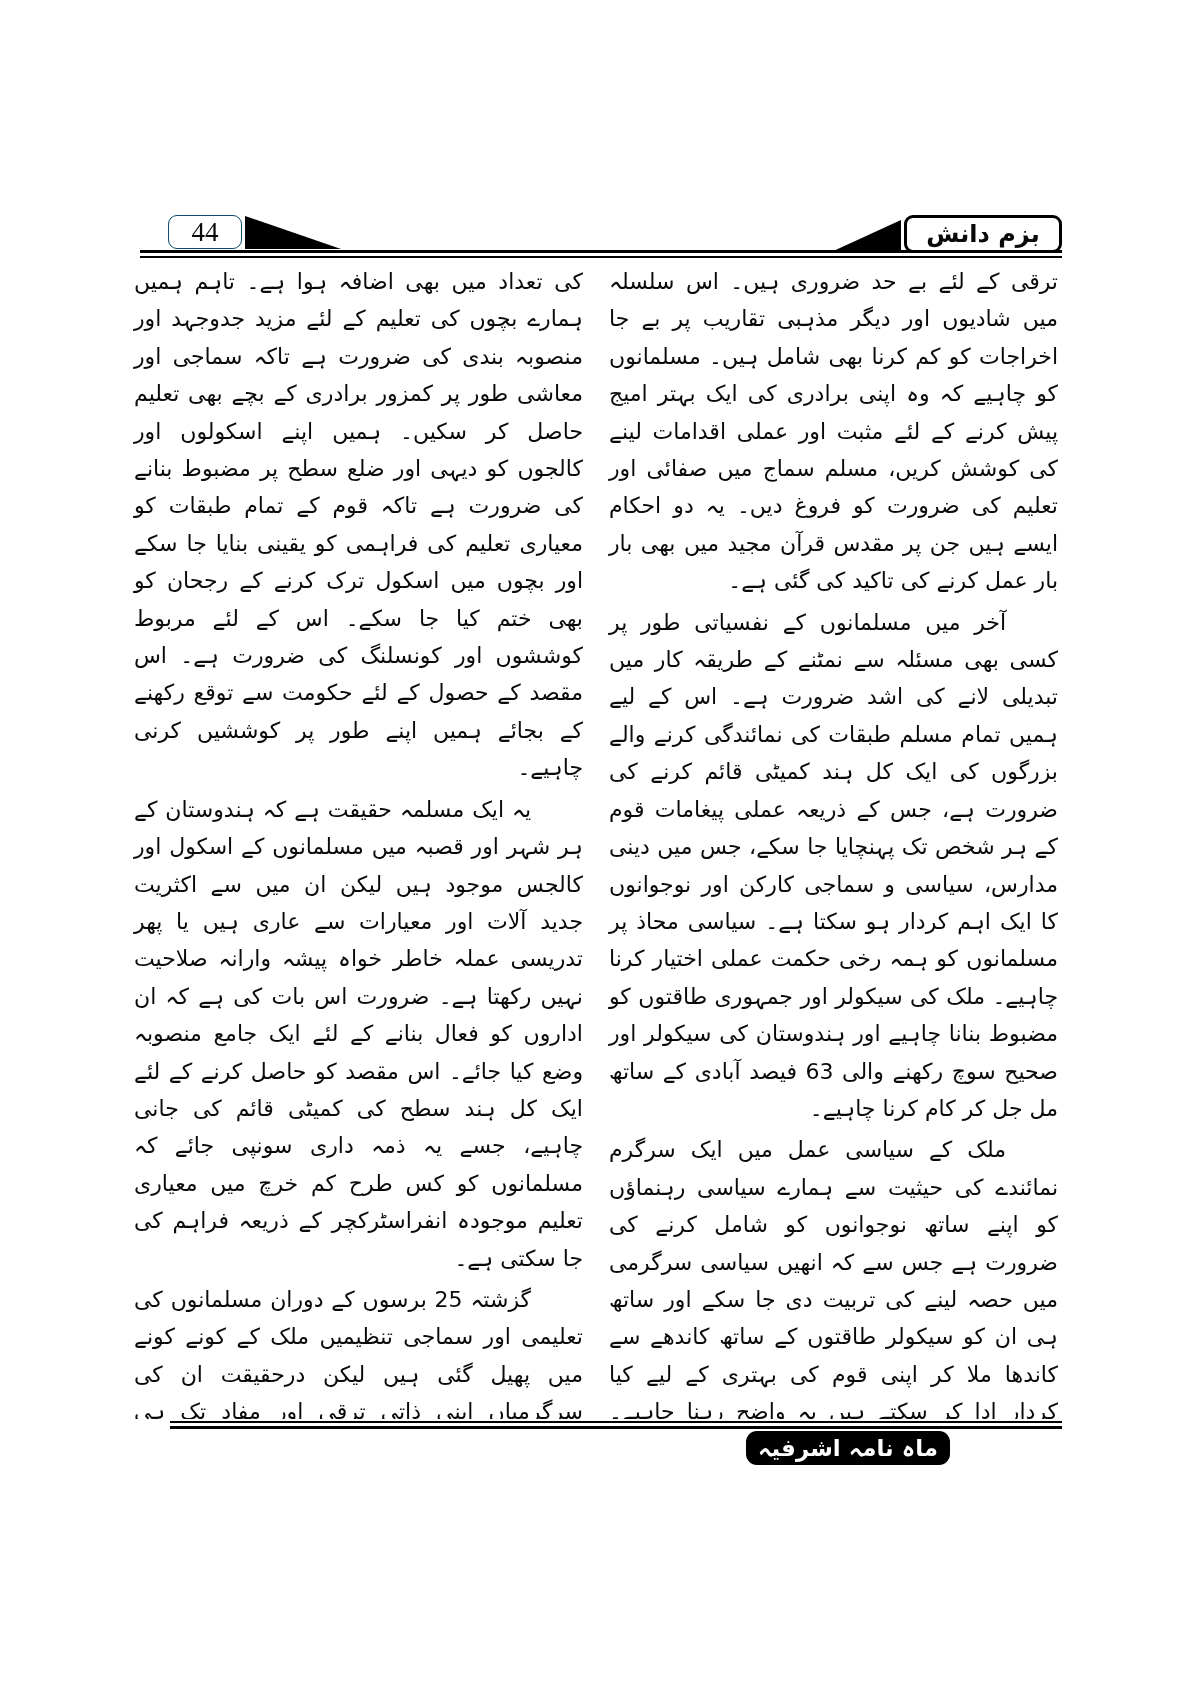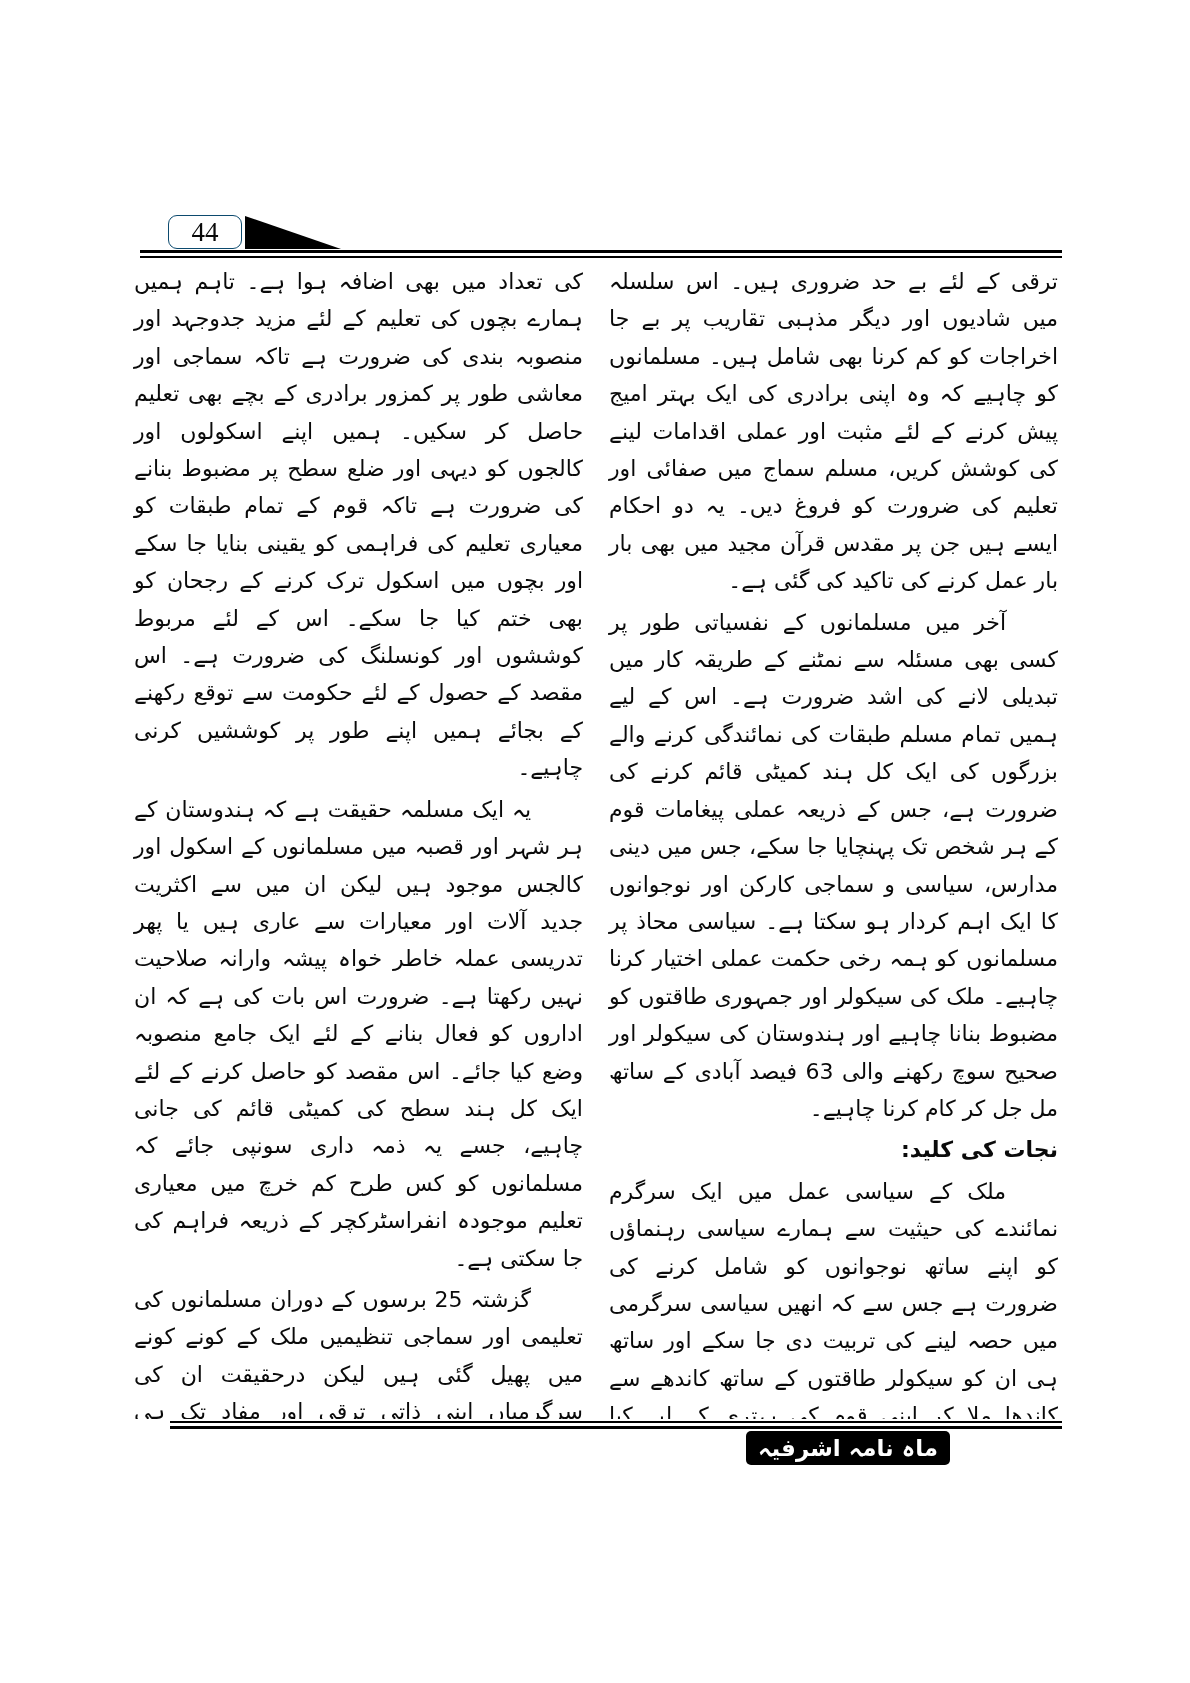--- a/index.html
+++ b/index.html
@@ -152,50 +152,55 @@
     clip-path: polygon(0 0, 0 100%, 100% 0);
   }
   .magazine-box {
     position: absolute;
     top: 1431px;
     left: 746px;
     width: 204px;
     height: 34px;
     background: #000;
     color: #fff;
-    border-radius: 5px;
+    border-radius: 11px;
     display: flex;
     align-items: center;
     justify-content: center;
     direction: rtl;
     font-weight: bold;
     font-size: 23px;
   }
 </style>
 </head>
 <body>
 
 <div class="page">
 
   <div class="hdr-left">
     <div class="num-box">
       <span>44</span>
     </div>
     <div class="tri tri-hdr-left"></div>
   </div>
 
+  <div class="hdr-right">
+    <div class="tri tri-hdr-right"></div>
+    <div class="title-box">
+      <span>بزم دانش</span>
+    </div>
+  </div>
 
   <div class="rule-top"></div>
 
   <div class="columns">
 
     <div class="col">
       <p>ترقی کے لئے بے حد ضروری ہیں۔ اس سلسلہ میں شادیوں اور دیگر مذہبی تقاریب پر بے جا اخراجات کو کم کرنا بھی شامل ہیں۔ مسلمانوں کو چاہیے کہ وہ اپنی برادری کی ایک بہتر امیج پیش کرنے کے لئے مثبت اور عملی اقدامات لینے کی کوشش کریں، مسلم سماج میں صفائی اور تعلیم کی ضرورت کو فروغ دیں۔ یہ دو احکام ایسے ہیں جن پر مقدس قرآن مجید میں بھی بار بار عمل کرنے کی تاکید کی گئی ہے۔</p>
       <p class="indent">آخر میں مسلمانوں کے نفسیاتی طور پر کسی بھی مسئلہ سے نمٹنے کے طریقہ کار میں تبدیلی لانے کی اشد ضرورت ہے۔ اس کے لیے ہمیں تمام مسلم طبقات کی نمائندگی کرنے والے بزرگوں کی ایک کل ہند کمیٹی قائم کرنے کی ضرورت ہے، جس کے ذریعہ عملی پیغامات قوم کے ہر شخص تک پہنچایا جا سکے، جس میں دینی مدارس، سیاسی و سماجی کارکن اور نوجوانوں کا ایک اہم کردار ہو سکتا ہے۔ سیاسی محاذ پر مسلمانوں کو ہمہ رخی حکمت عملی اختیار کرنا چاہیے۔ ملک کی سیکولر اور جمہوری طاقتوں کو مضبوط بنانا چاہیے اور ہندوستان کی سیکولر اور صحیح سوچ رکھنے والی 63 فیصد آبادی کے ساتھ مل جل کر کام کرنا چاہیے۔</p>
-      <p class="section-heading">نجات کی کلید:</p>
       <p class="indent">ملک کے سیاسی عمل میں ایک سرگرم نمائندے کی حیثیت سے ہمارے سیاسی رہنماؤں کو اپنے ساتھ نوجوانوں کو شامل کرنے کی ضرورت ہے جس سے کہ انھیں سیاسی سرگرمی میں حصہ لینے کی تربیت دی جا سکے اور ساتھ ہی ان کو سیکولر طاقتوں کے ساتھ کاندھے سے کاندھا ملا کر اپنی قوم کی بہتری کے لیے کیا کردار ادا کر سکتے ہیں یہ واضح رہنا چاہیے۔ ہمیں، ہمارے عوامی نمائندوں کے ساتھ مسلسل رابطہ میں رہنا چاہیے۔ ہمیں عوامی نمائندوں کے ساتھ تعلقات قائم کر کے اس بات کو یقینی بنانا چاہیے کہ یہ تعلقات ہموار ہوں اور ہمارے عوامی نمائندے ہمیں صرف شکایتی ہی نہ سمجھیں بلکہ وہ مسلم قوم کے ان نوجوانوں کو اپنی سیاسی ٹیم کا ایک بااثر حصہ تصور کریں۔ اس کے علاوہ ہمیں پابند عہد قائدین میں ہم آہنگی پیدا کرنا چاہیے جو مسلمانوں کی حقیقی خواہشات کی عکاسی کرنے کے علاوہ ان کو سیاسی اور معاشی طور پر بااختیار بنانے میں مدد کر سکیں۔</p>
 
     </div>
 
     <div class="col">
       <p>کی تعداد میں بھی اضافہ ہوا ہے۔ تاہم ہمیں ہمارے بچوں کی تعلیم کے لئے مزید جدوجہد اور منصوبہ بندی کی ضرورت ہے تاکہ سماجی اور معاشی طور پر کمزور برادری کے بچے بھی تعلیم حاصل کر سکیں۔ ہمیں اپنے اسکولوں اور کالجوں کو دیہی اور ضلع سطح پر مضبوط بنانے کی ضرورت ہے تاکہ قوم کے تمام طبقات کو معیاری تعلیم کی فراہمی کو یقینی بنایا جا سکے اور بچوں میں اسکول ترک کرنے کے رجحان کو بھی ختم کیا جا سکے۔ اس کے لئے مربوط کوششوں اور کونسلنگ کی ضرورت ہے۔ اس مقصد کے حصول کے لئے حکومت سے توقع رکھنے کے بجائے ہمیں اپنے طور پر کوششیں کرنی چاہیے۔</p>
       <p class="indent">یہ ایک مسلمہ حقیقت ہے کہ ہندوستان کے ہر شہر اور قصبہ میں مسلمانوں کے اسکول اور کالجس موجود ہیں لیکن ان میں سے اکثریت جدید آلات اور معیارات سے عاری ہیں یا پھر تدریسی عملہ خاطر خواہ پیشہ وارانہ صلاحیت نہیں رکھتا ہے۔ ضرورت اس بات کی ہے کہ ان اداروں کو فعال بنانے کے لئے ایک جامع منصوبہ وضع کیا جائے۔ اس مقصد کو حاصل کرنے کے لئے ایک کل ہند سطح کی کمیٹی قائم کی جانی چاہیے، جسے یہ ذمہ داری سونپی جائے کہ مسلمانوں کو کس طرح کم خرچ میں معیاری تعلیم موجودہ انفراسٹرکچر کے ذریعہ فراہم کی جا سکتی ہے۔</p>
       <p class="indent">گزشتہ 25 برسوں کے دوران مسلمانوں کی تعلیمی اور سماجی تنظیمیں ملک کے کونے کونے میں پھیل گئی ہیں لیکن درحقیقت ان کی سرگرمیاں اپنی ذاتی ترقی اور مفاد تک ہی محدود رہتی ہیں۔ ان میں برادری کے لئے ذمہ داری اور پیشہ وارانہ سنجیدگی کا فقدان پایا جاتا ہے۔ کوشش یہ ہونی چاہیے کہ ایسی تمام تنظیموں کو ایک مشترکہ پلیٹ فارم پر لایا جا سکے اور ان کے انسانی و مالیاتی وسائل کو برادری کی ترقی و ترویج کے لئے بہتر طور پر استعمال کرتے ہوئے منصوبہ بندی کی جا سکے۔</p>
 
     </div>

